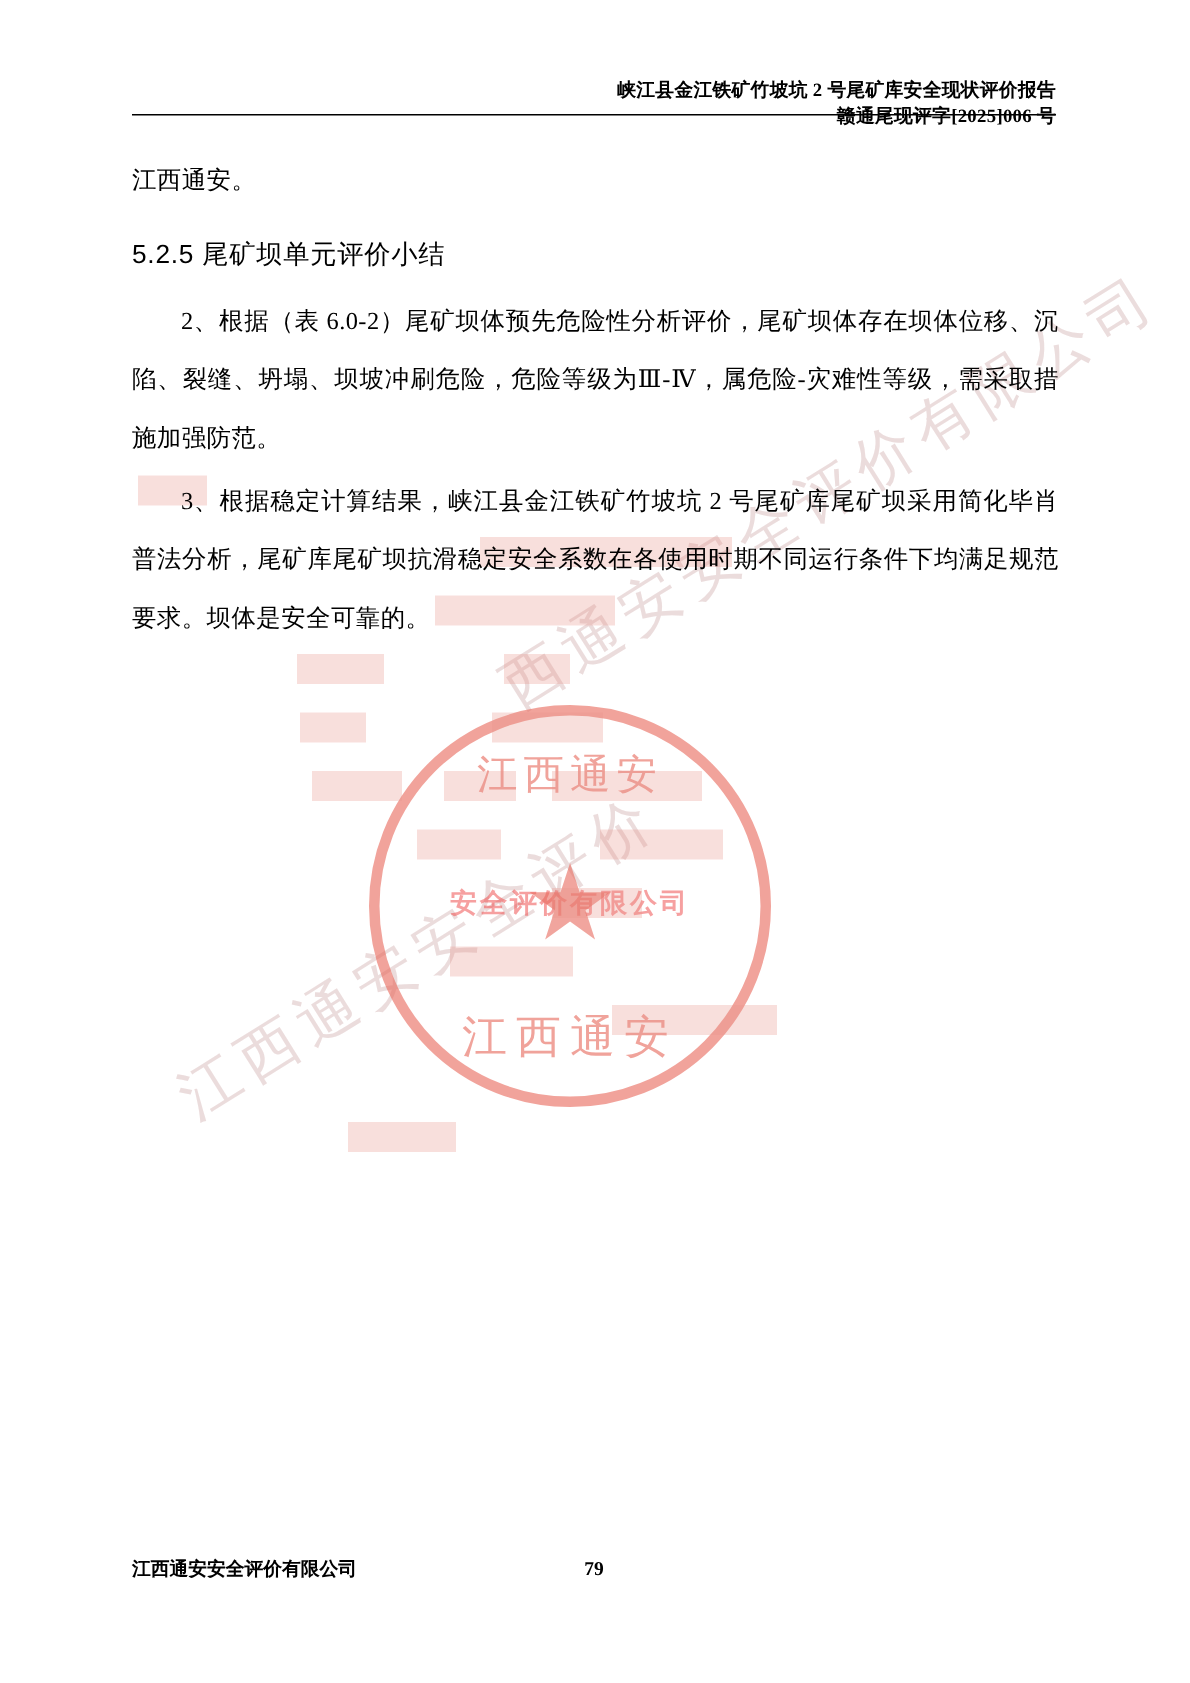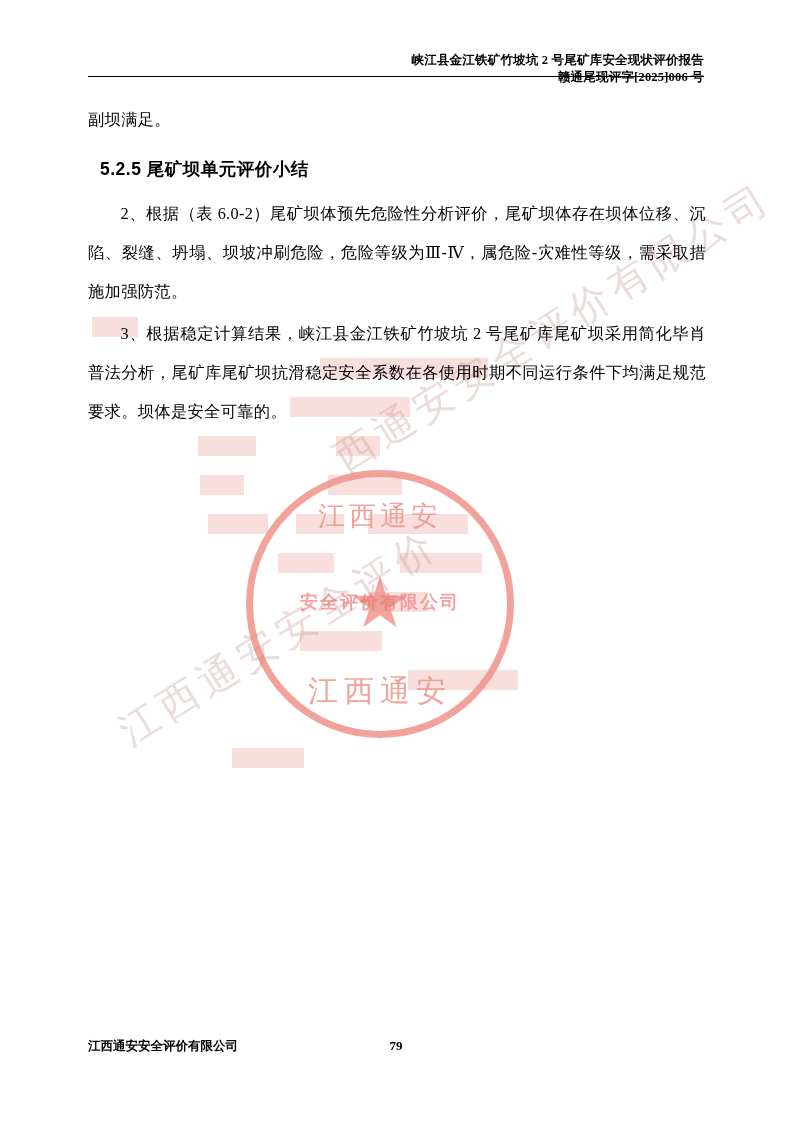--- a/index.html
+++ b/index.html
@@ -55,23 +55,23 @@
   p {
     margin: 0 0 3px 0;
     font-size: 16.3px;
     line-height: 39px;
     text-align: justify;
     text-justify: inter-ideograph;
     letter-spacing: 0.3px;
   }
   p.indent { text-indent: 2em; }
   h3.section {
-    margin: 13px 0 8px 12px;
+    margin: 13px 0 8px 0;
     font-size: 17.5px;
-    font-weight: bold;
+    font-weight: normal;
     line-height: 34px;
     letter-spacing: 0.5px;
     font-family: "Liberation Sans", sans-serif;
   }
 
   
   .footer {
     position: absolute;
     left: 88px;
     top: 1038px;
@@ -224,21 +224,21 @@
   <div class="ink" style="left:408px; top:670px; width:110px; height:20px;"></div>
   <div class="ink" style="left:232px; top:748px; width:72px; height:20px;"></div>
 
   <div class="header">
     <span class="header-left">峡江县金江铁矿竹坡坑 2 号尾矿库安全现状评价报告</span>
     <span class="header-right">赣通尾现评字[2025]006 号</span>
   </div>
   <div class="header-rule"></div>
 
   <div class="content">
-    <p>副坝满足。</p>
+    <p>江西通安。</p>
 
     <h3 class="section">5.2.5  尾矿坝单元评价小结</h3>
 
     <p class="indent">2、根据（表 6.0-2）尾矿坝体预先危险性分析评价，尾矿坝体存在坝体位移、沉陷、裂缝、坍塌、坝坡冲刷危险，危险等级为Ⅲ-Ⅳ，属危险-灾难性等级，需采取措施加强防范。</p>
     <p class="indent">3、根据稳定计算结果，峡江县金江铁矿竹坡坑 2 号尾矿库尾矿坝采用简化毕肖普法分析，尾矿库尾矿坝抗滑稳定安全系数在各使用时期不同运行条件下均满足规范要求。坝体是安全可靠的。</p>
   </div>
 
   <div class="footer">
     <span class="footer-left">江西通安安全评价有限公司</span>
     <span class="footer-center">79</span>

